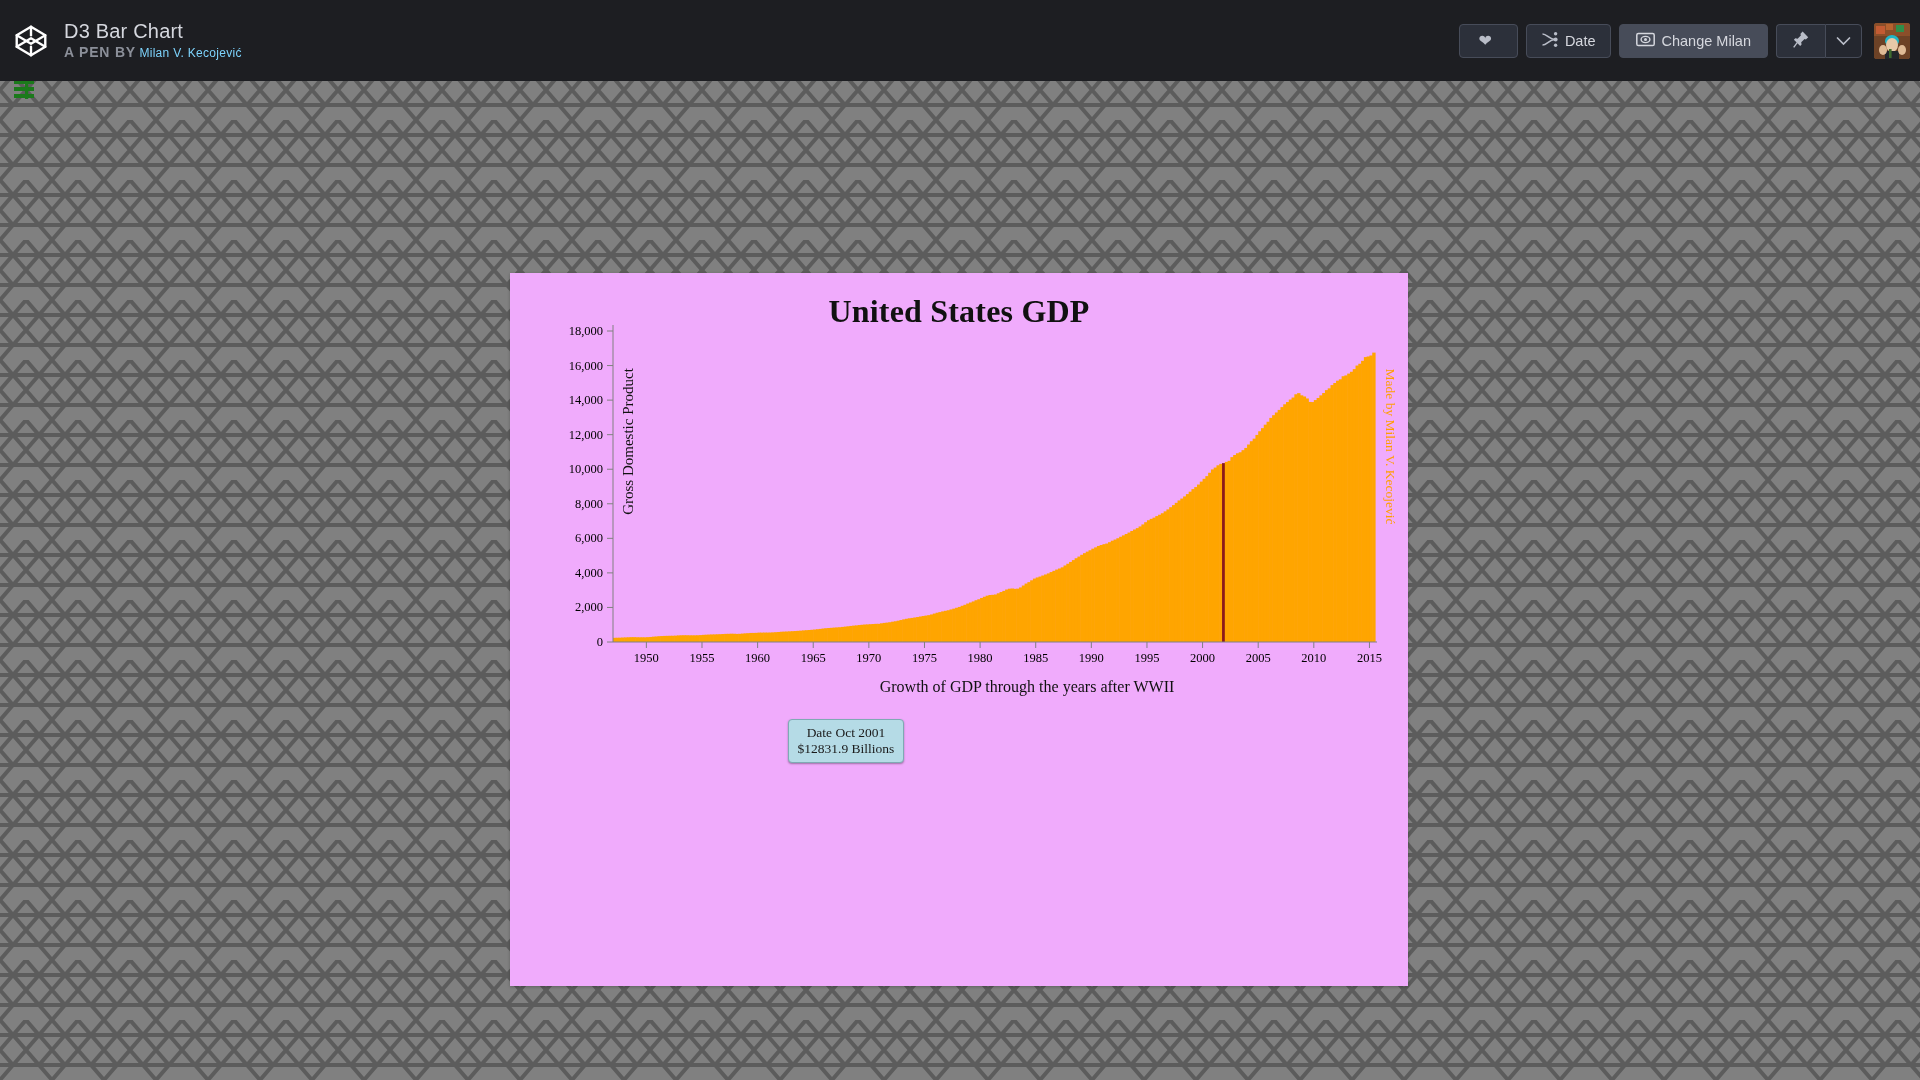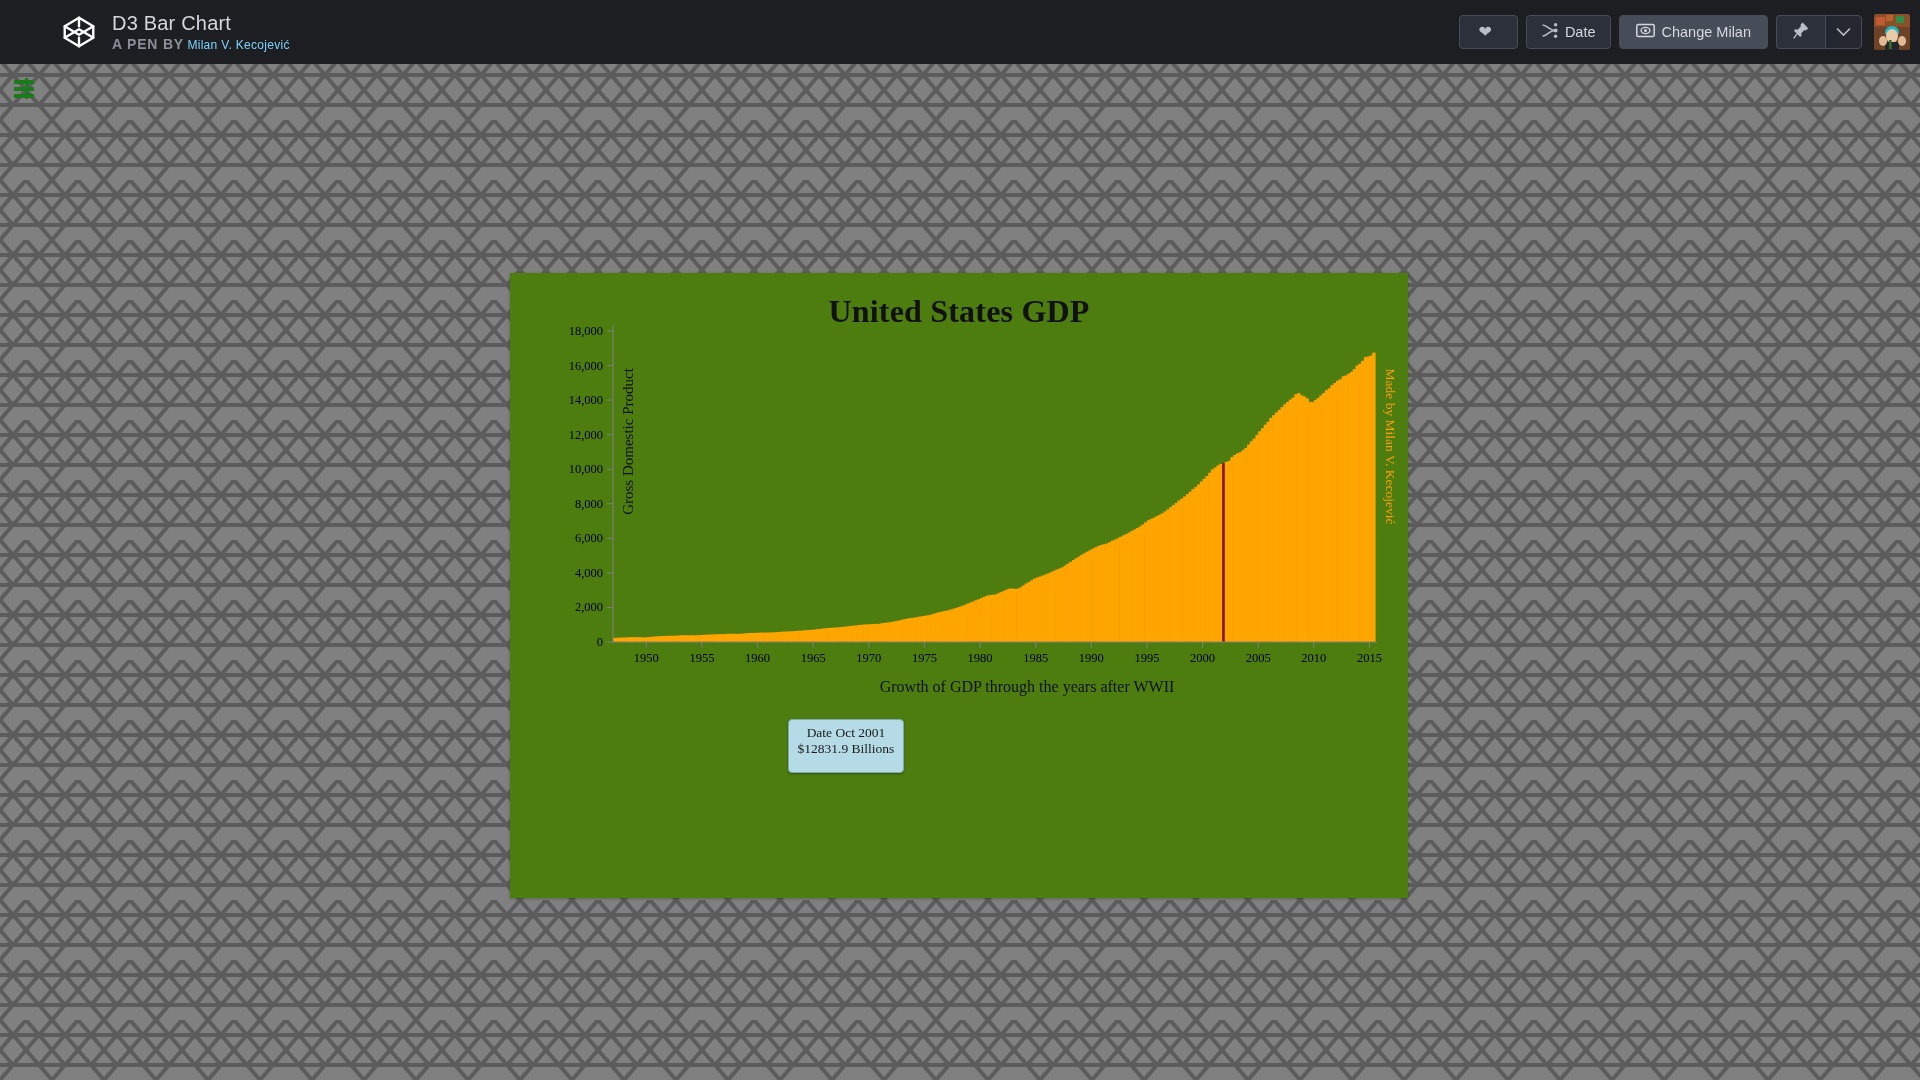--- a/index.html
+++ b/index.html
@@ -13,24 +13,24 @@
   
   #hex-bg{
     position:absolute; inset:0;
     background-color:#808080;
     z-index:0;
   }
   #hex-bg svg{ display:block; width:100%; height:100%; }
 
   
   #topbar{
-    position:absolute; top:0; left:0; width:1920px; height:64px;
+    position:absolute; top:0; left:0; width:1920px; height:81px;
     background:#1d1e22;
     z-index:20;
-    display:flex; align-items:center;padding-left:48px;
+    display:flex; align-items:center;
   }
   #brand{ display:flex; align-items:center; padding-left:8px; }
   #logo-wrap{ width:46px; height:46px; display:flex; align-items:center; justify-content:center; }
   #title-block{ padding-left:10px; line-height:1.1; }
   #pen-title{
     color:#d5d7de; font-size:20px; font-weight:400; letter-spacing:.2px;
     font-family:"Liberation Sans", sans-serif;
   }
   #pen-sub{ font-size:11px; margin-top:3px; letter-spacing:.3px; }
   #pen-sub .by{ color:#8b8f99; font-weight:700; font-size:14px; letter-spacing:.8px; }
@@ -56,41 +56,41 @@
   #avatar svg{ display:block; }
 
   
   #editor-menu{
     position:absolute; left:12px; top:76px; z-index:15;
     width:26px; height:26px; cursor:pointer;
   }
 
   
   #card{
-    position:absolute; left:510px; top:273px; width:898px; height:625px;
-    background:#4d7c0f; z-index:10;
+    position:absolute; left:510px; top:273px; width:898px; height:713px;
+    background:#f0abfc; z-index:10;
     box-shadow:0 1px 3px rgba(0,0,0,.25);
   }
   #chart-title{
     position:absolute; top:20px; left:0; width:100%;
     text-align:center;
     font-family:"Liberation Serif", serif;
     font-weight:700; font-size:32px; color:#111;
     letter-spacing:.2px;
   }
 
   #plot-wrap{ position:absolute; left:0; top:0; width:898px; height:597px; }
   #plot-wrap svg{ display:block; }
 
   
   #tooltip{
     position:absolute; left:278px; top:446px;
     width:116px;
     background:#b5dbe6; border:1px solid #7fa9b4; border-radius:4px;
-    padding:5px 6px 14px 6px;
+    padding:5px 6px 4px 6px;
     font-family:"Liberation Serif", serif;
     font-size:13.5px; color:#1a1a1a; text-align:center; line-height:1.22;
     box-shadow:0 1px 2px rgba(0,0,0,.35);
     z-index:14; pointer-events:none;
   }
 
   .axis-txt{
     font-family:"Liberation Serif", serif;
     font-size:12.5px; fill:#000;
   }

